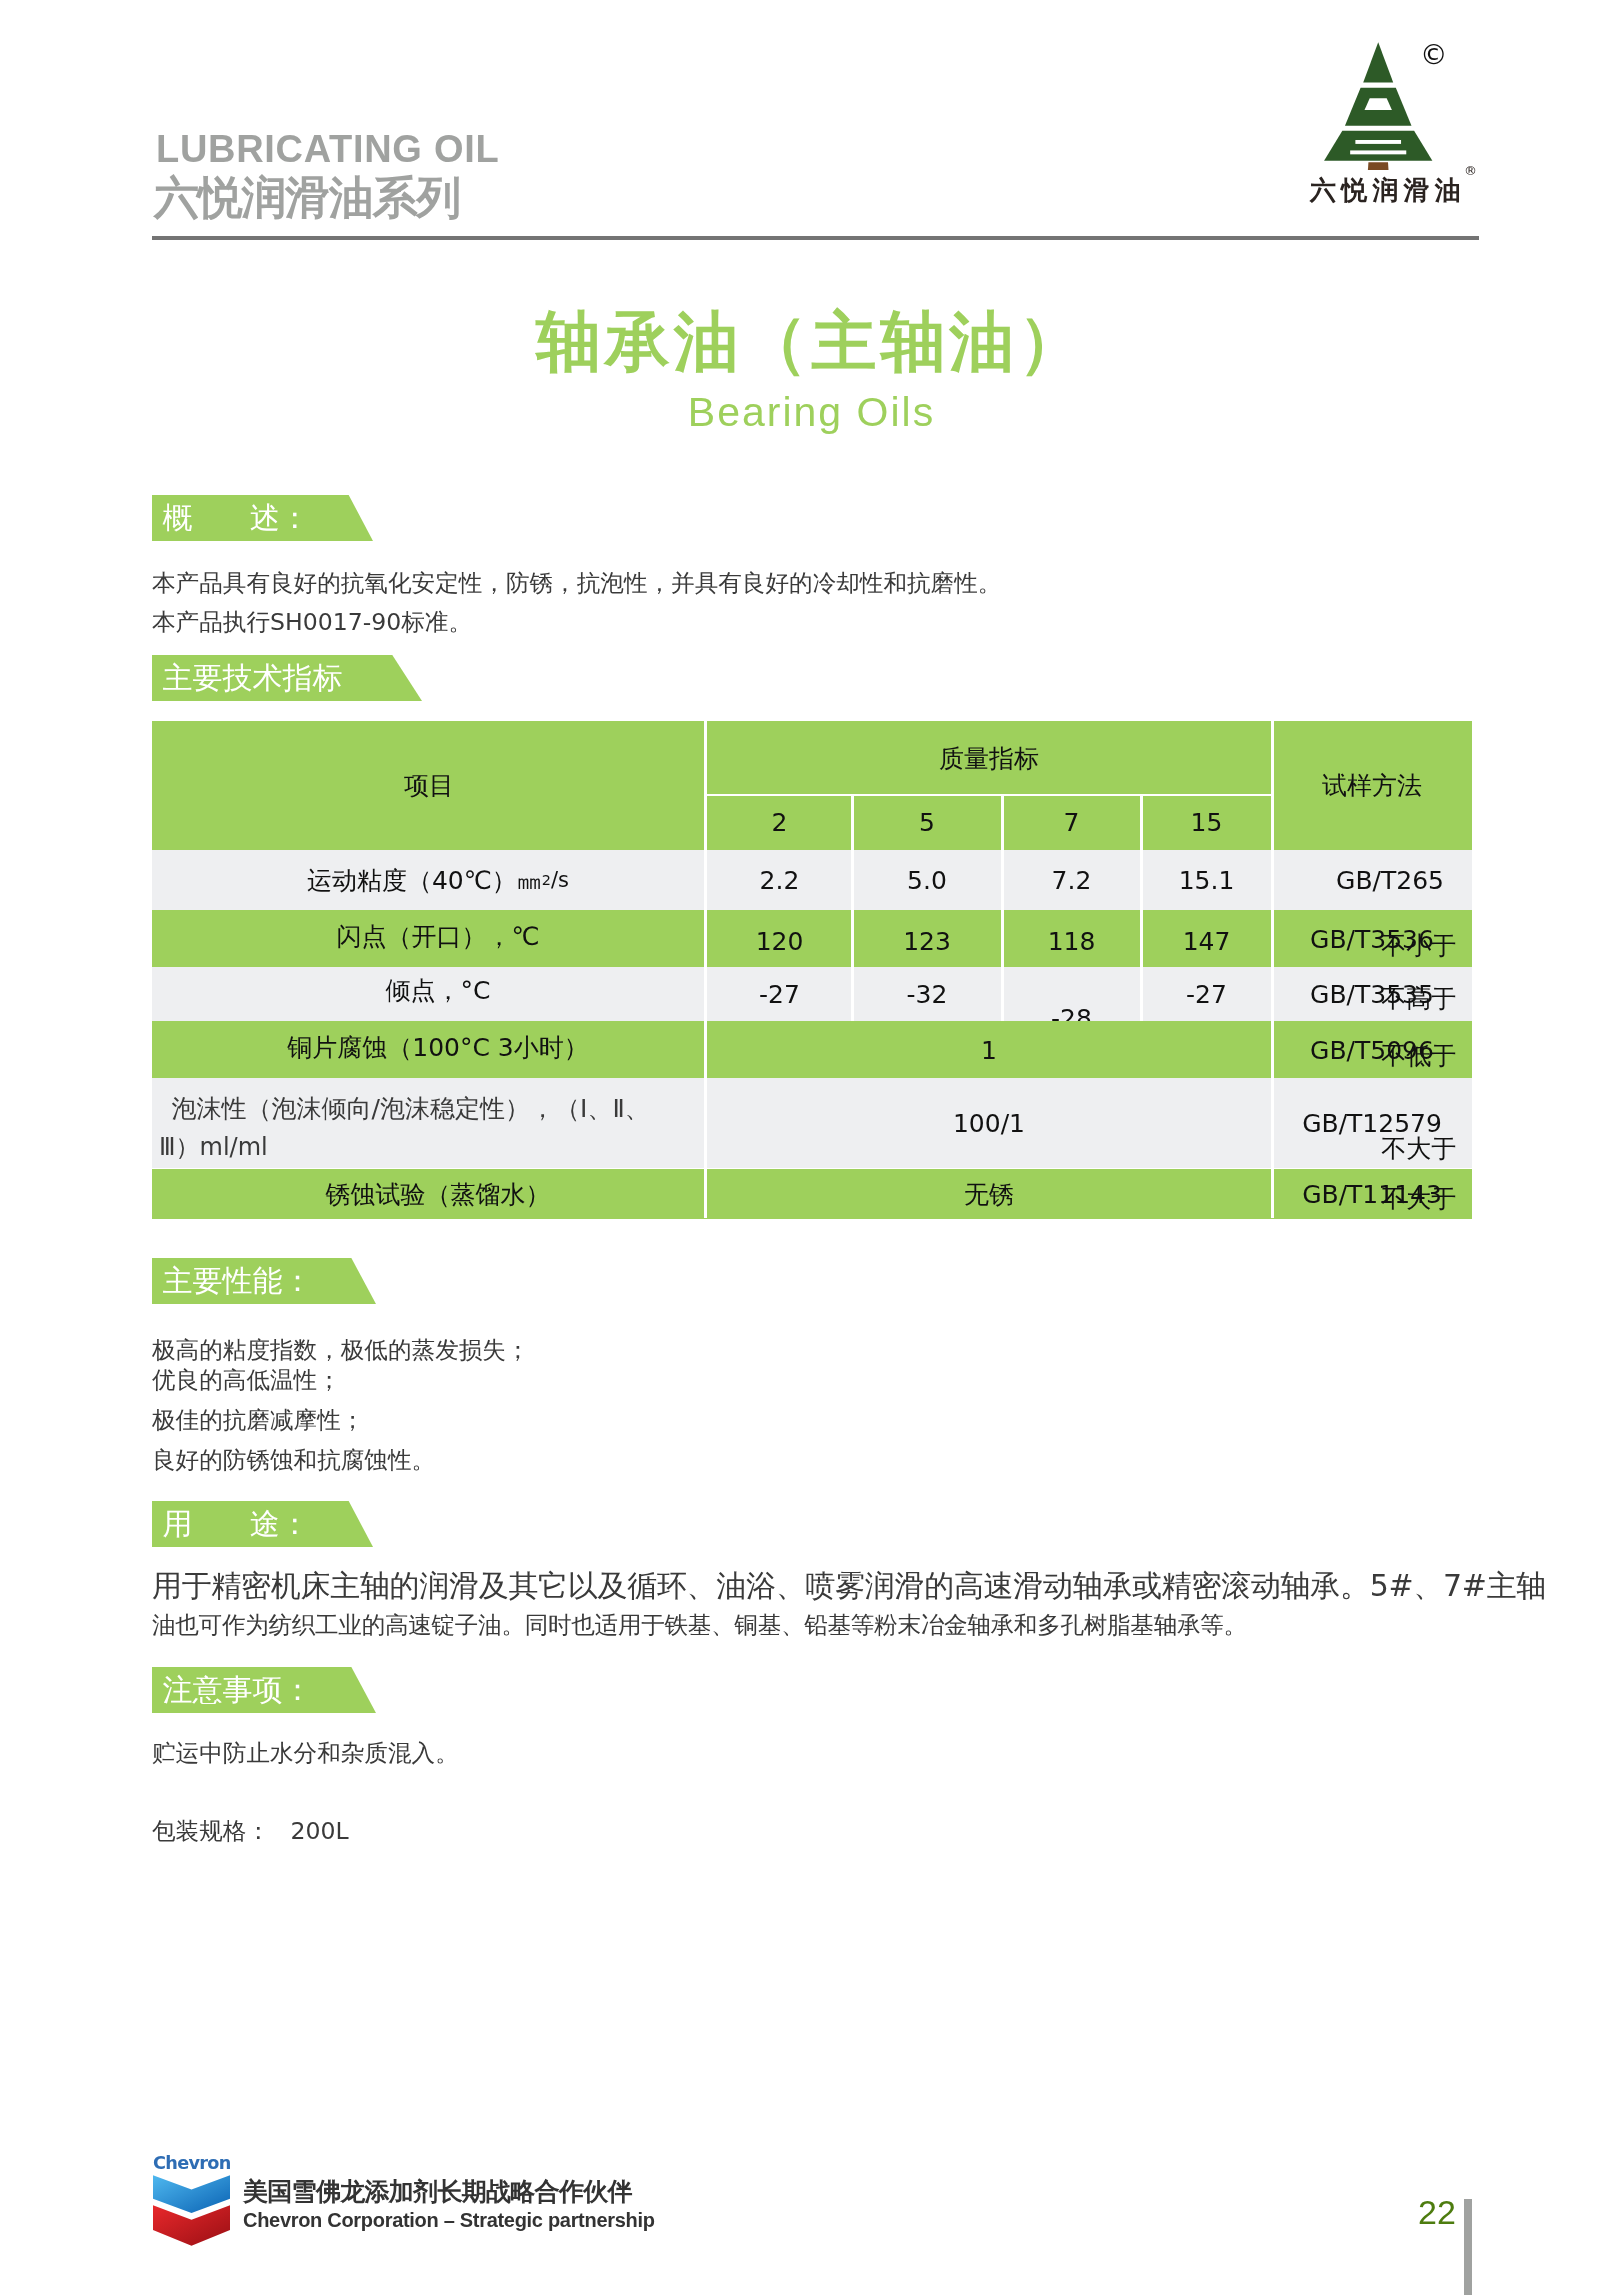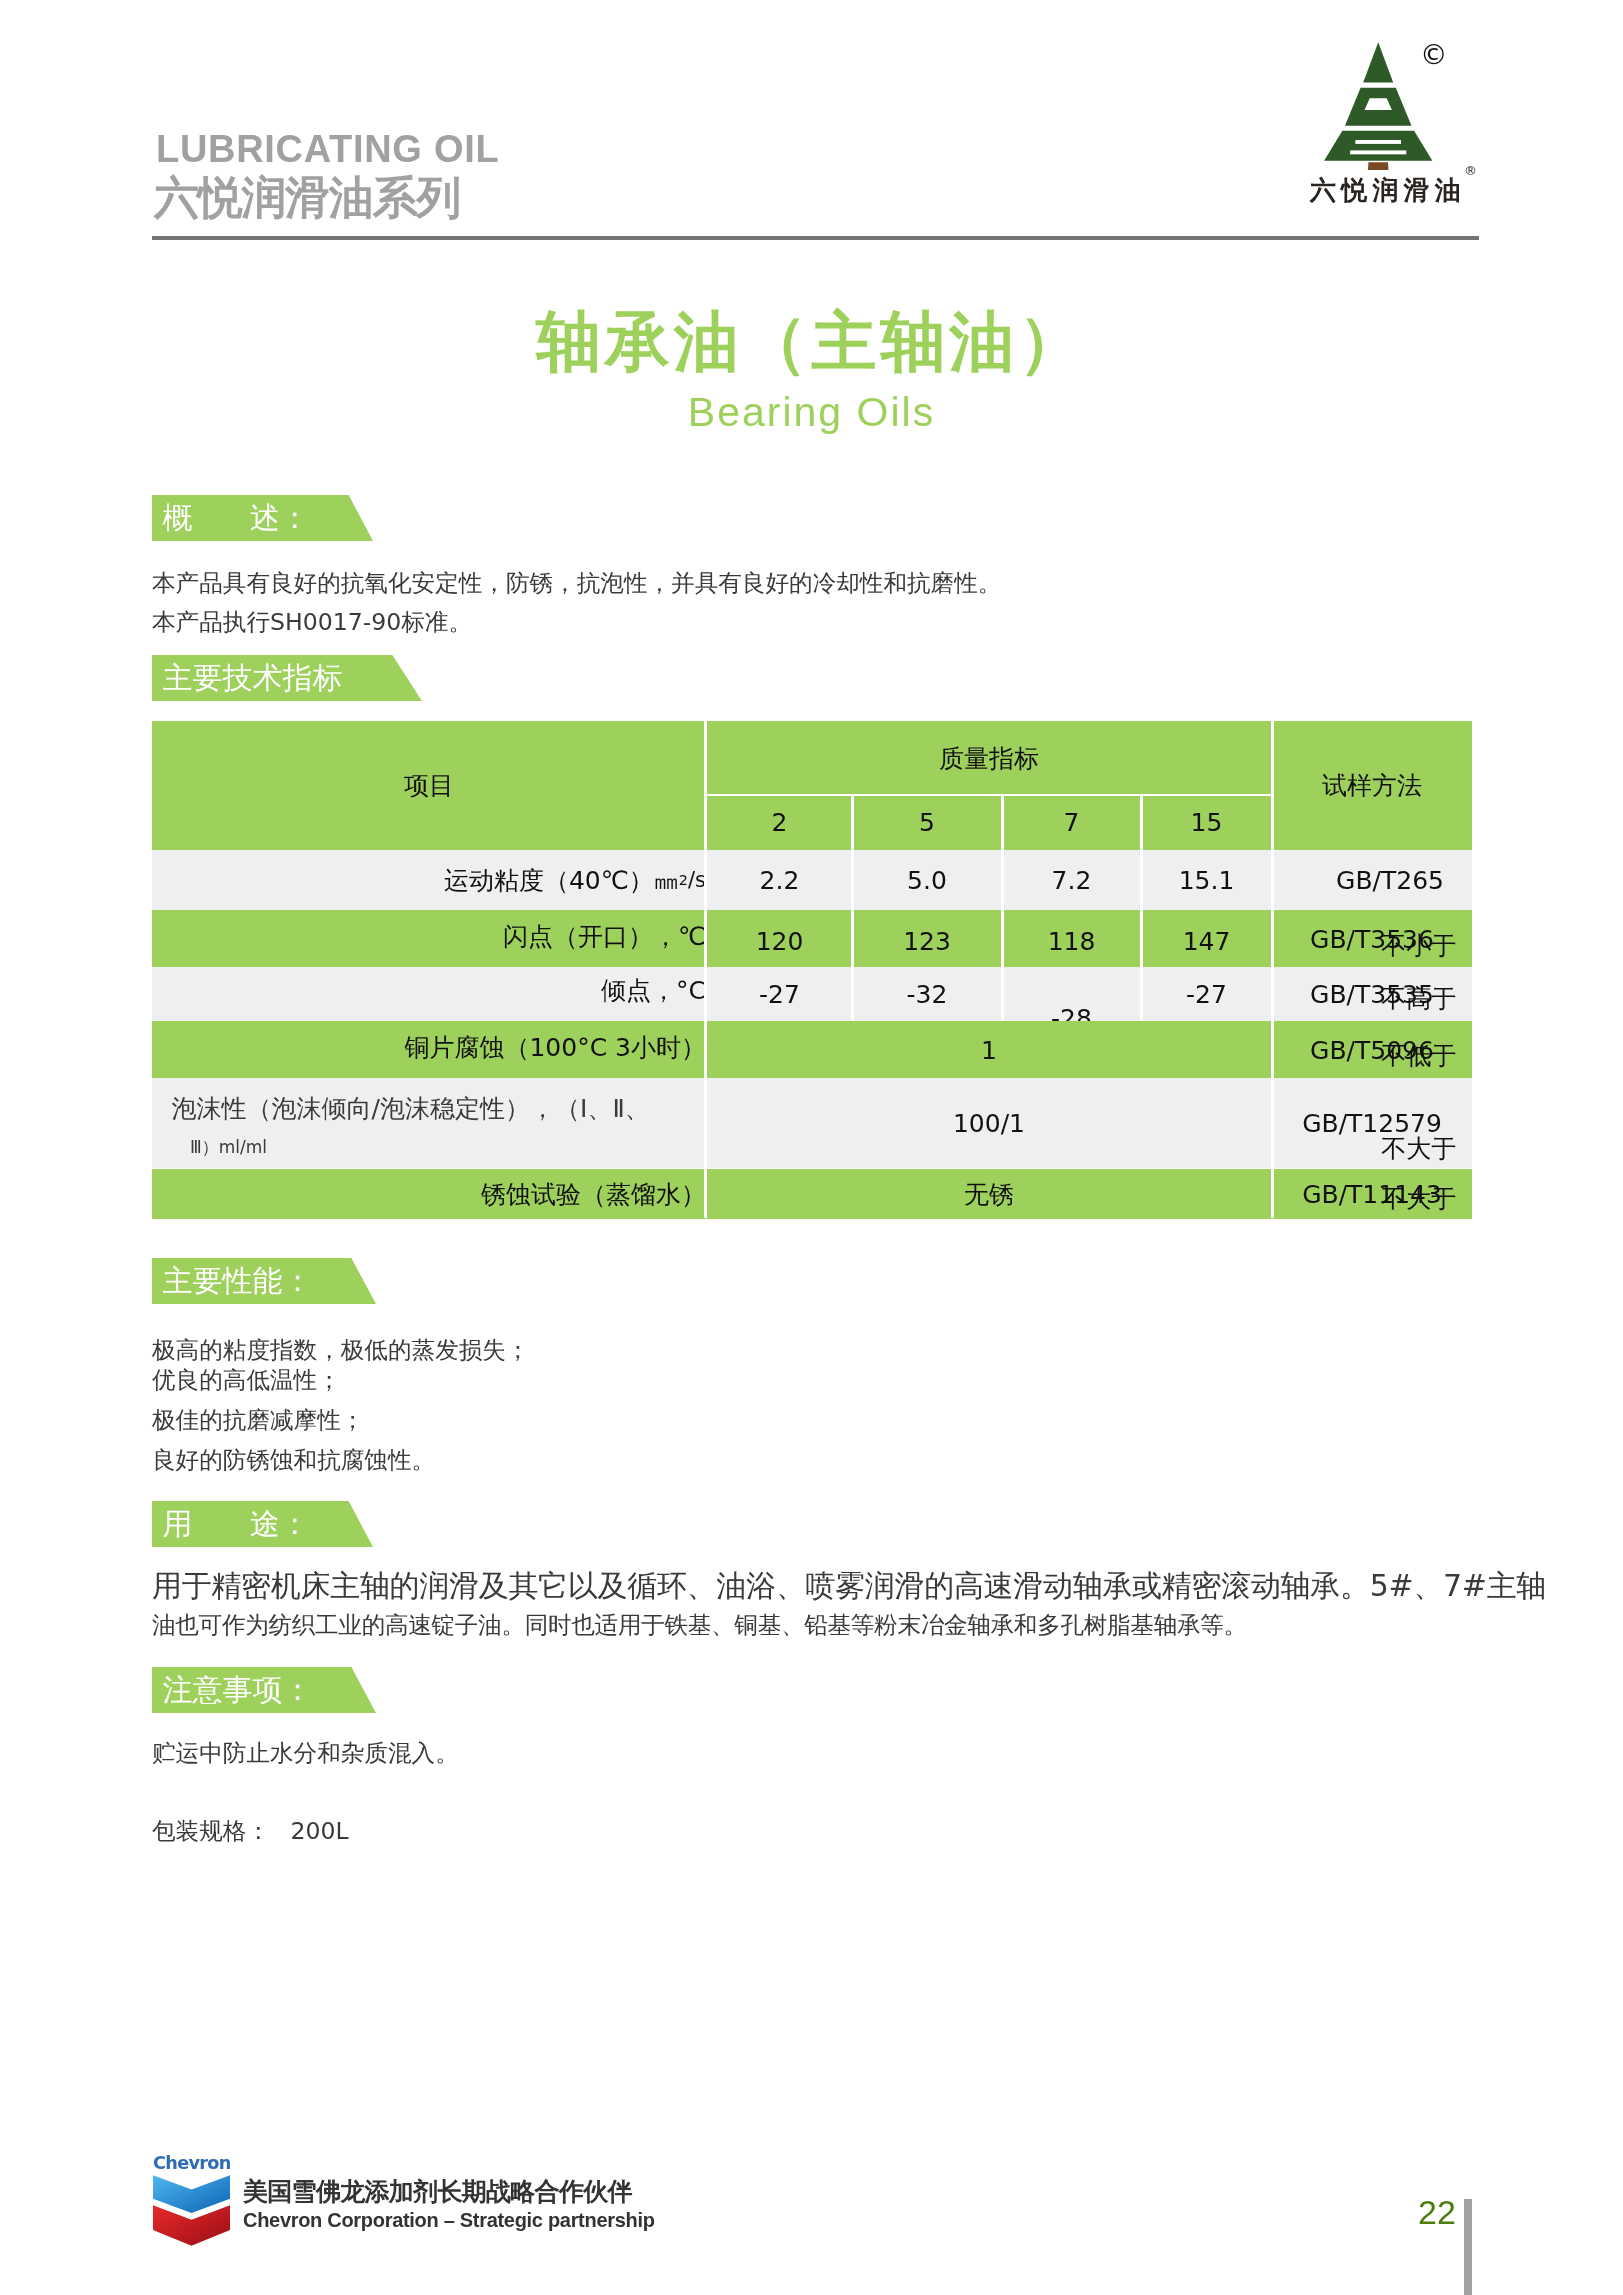--- a/index.html
+++ b/index.html
@@ -41,24 +41,24 @@
   .para { position: absolute; left: 152px; font-size: 23.6px; line-height: 39px; color: #3a3a3a; white-space: nowrap; }
 
   
   .tbl { position: absolute; left: 152px; top: 721px; width: 1320px; height: 497px; }
   .cell { position: absolute; box-sizing: border-box; display: flex; align-items: center; justify-content: center;
           font-size: 25px; color: #111; white-space: nowrap; font-family: "DejaVu Sans", sans-serif; }
   .g { background: #9ed05c; }
   .s { background: #eeeff1; }
   .vl { position: absolute; width: 2.6px; background: #ffffff; }
   .hl { position: absolute; height: 2px; background: #ffffff; }
-  .item { justify-content: flex-end; padding-left: 18px; }
+  .item { justify-content: center; padding-left: 18px; }
   .cond { position: absolute; right: 15.7px; font-size: 25px; color: #111; }
   .foam-l1 { position: absolute; left: 19.6px; top: 10.5px; font-size: 25px; line-height: 39px; }
-  .foam-l2 { position: absolute; left: 38px; top: 50px; font-size: 17px; line-height: 39px; }
+  .foam-l2 { position: absolute; left: 7px; top: 50px; font-size: 24px; line-height: 39px; }
   sup { font-size: 14.4px; }
 
   
   .chev-word { left: 153px; top: 2153px; font-family: "DejaVu Sans", sans-serif; font-weight: bold; font-size: 17.7px;
                color: #2e6db4; letter-spacing: -0.7px; white-space: nowrap; }
   .chev-icon { left: 153px; top: 2175px; width: 77px; height: 71px; }
   .foot-cn { left: 243px; top: 2177px; font-family: "DejaVu Sans", sans-serif; font-weight: bold; font-size: 25px;
              color: #333; line-height: 30px; white-space: nowrap; letter-spacing: -0.7px; }
   .foot-en { left: 243px; top: 2208px; font-family: "Liberation Sans", sans-serif; font-weight: bold; font-size: 20px;
              color: #333; line-height: 25px; white-space: nowrap; letter-spacing: -0.3px; }

